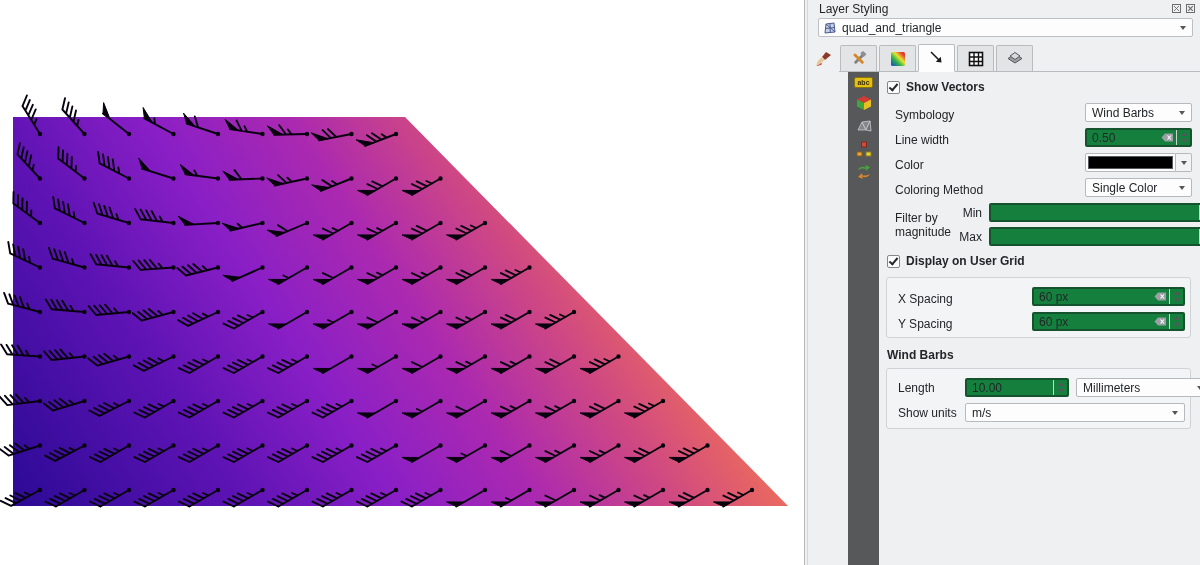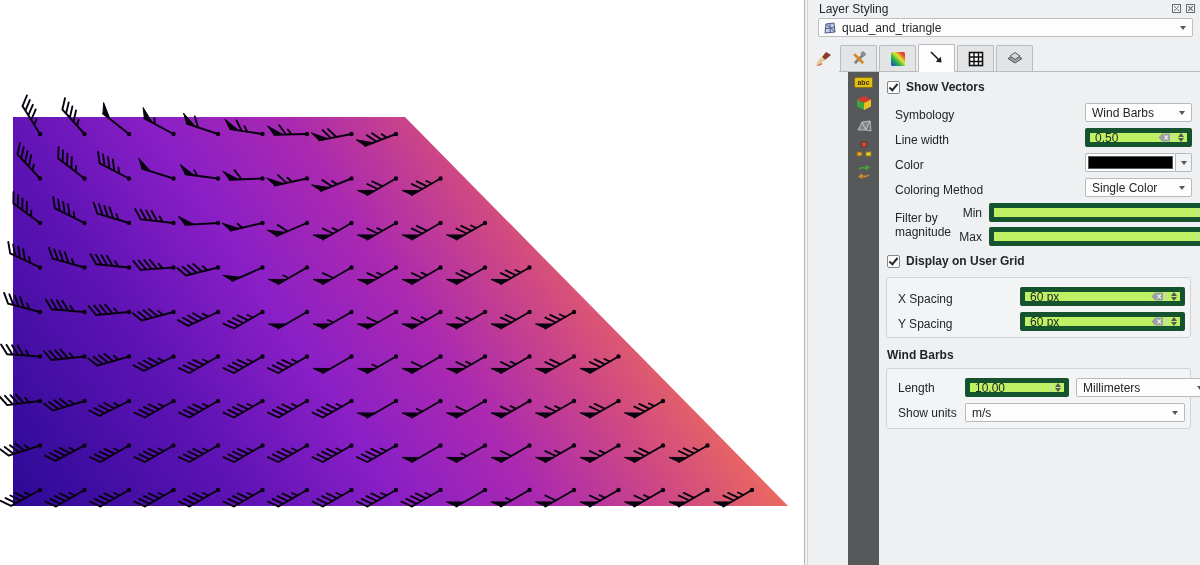--- a/index.html
+++ b/index.html
@@ -45,42 +45,42 @@
   .combo { height:19px; background:#fdfdfd; border:1px solid #b6babd; border-radius:2px;
     display:flex; align-items:center; padding:0 6px; gap:4px; }
   .combo .cval { flex:1; white-space:nowrap; overflow:hidden; }
   .w107 { width:107px; flex:none; }
   .tri-dn { width:0; height:0; border-left:3.5px solid transparent; border-right:3.5px solid transparent;
     border-top:4px solid #54575a; flex:none; }
   .tri-up-s { width:0; height:0; border-left:3px solid transparent; border-right:3px solid transparent;
     border-bottom:4px solid #54575a; }
   .tri-dn-s { width:0; height:0; border-left:3px solid transparent; border-right:3px solid transparent;
     border-top:4px solid #54575a; }
-  .spin { height:19px; background:#bef264; border:5px solid #14532d; border-radius:2px; display:flex; align-items:stretch; }
+  .spin { height:19px; background:#15803d; border:2px solid #14532d; border-radius:2px; display:flex; align-items:stretch; }
   .spin .sval { flex:1; display:flex; align-items:center; padding:0 5px; white-space:nowrap; overflow:hidden; }
   .clearbtn { width:17px; display:flex; align-items:center; justify-content:center; flex:none; }
   .spinbtns { width:14px; flex:none; border-left:1px solid #cfd2d4; display:flex; flex-direction:column; }
   .spinbtns > div { flex:1; display:flex; align-items:center; justify-content:center; }
 
   .colorwrap { display:flex; flex:none; width:107px; }
   .colorbtn { flex:1; height:19px; background:#fdfdfd; border:1px solid #b6babd; border-radius:2px 0 0 2px;
     padding:2px; }
   .swatch { width:100%; height:100%; border:1px solid #55585a; }
   .colordrop { width:16px; height:19px; border:1px solid #b6babd; border-left:none; border-radius:0 2px 2px 0;
     background:#f2f3f4; display:flex; align-items:center; justify-content:center; }
 
   .filterblock { display:grid; grid-template-columns:1fr 28px 226px; grid-template-rows:19px 19px;
     column-gap:5px; row-gap:5px; margin:2px 0 8px 10px; align-items:center; }
   .filterlabel { grid-row:1 / span 2; align-self:center; }
   .minmax { text-align:right; padding-right:2px; }
 
   .groupbox { border:1px solid #d0d3d5; background:#f3f4f6; border-radius:3px; margin:3px 1px 10px 1px;
     padding:9px 5px 4px 11px; }
   .groupbox .formrow { margin-left:0; }
-  .w157 { width:165px; flex:none; }
+  .w157 { width:153px; flex:none; }
 
   .sectlabel { font-weight:bold; margin:2px 0 6px 2px; }
   .wbrow { display:flex; align-items:center; margin-bottom:6px; height:19px; gap:7px; }
   .wbrow .wlabel { width:60px; flex:none; }
   .w130 { width:104px; flex:none; }
   .w134 { width:134px; flex:none; }
   .grow { flex:1; }
 
   .icon16 { width:16px; height:16px; flex:none; }
   .icon14 { width:14px; height:14px; flex:none; }

